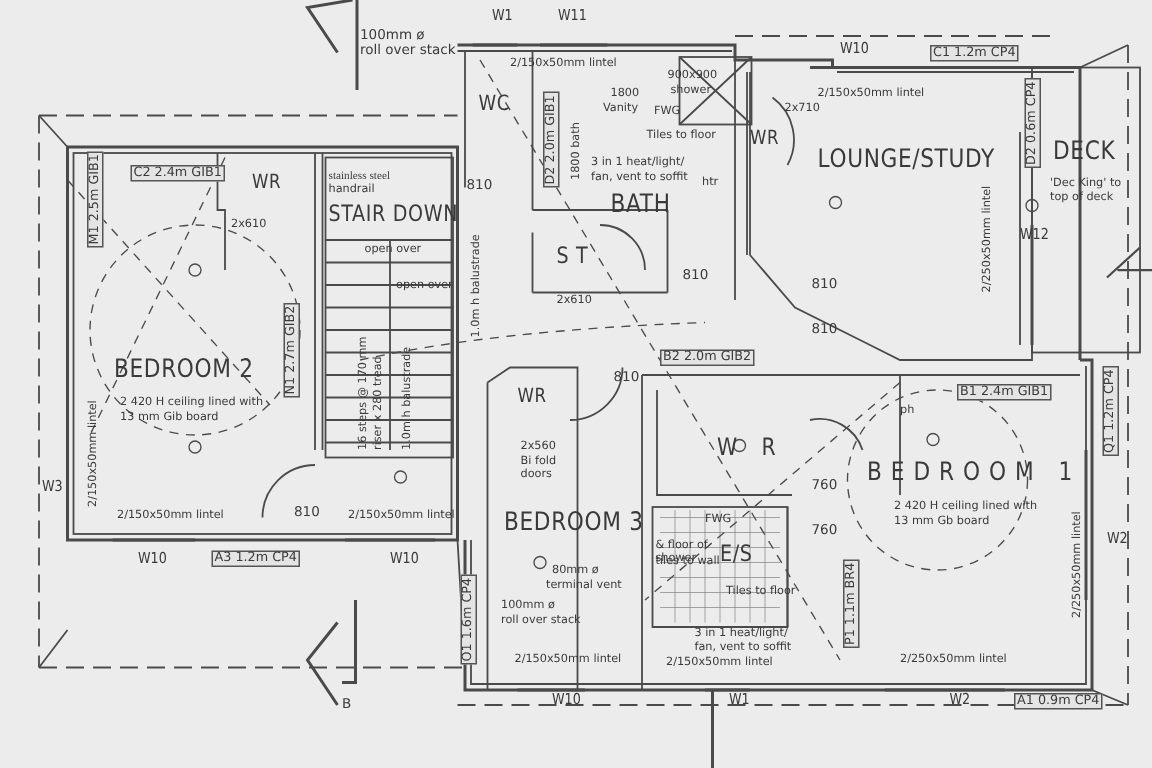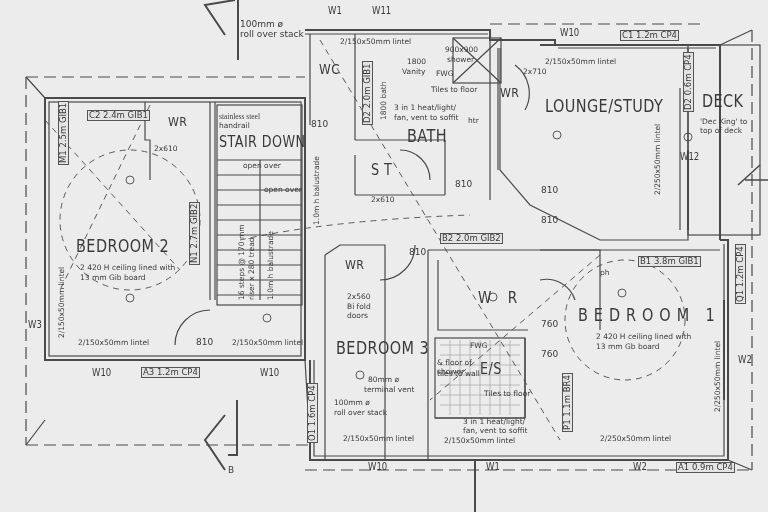--- a/index.html
+++ b/index.html
@@ -108,21 +108,21 @@
   <div class="t lab" style="left:633px;top:462px;">W2</div>
   <div class="t lab" style="left:738px;top:355px;">W2</div>
 
   <div class="t box" style="left:620px;top:30px;">C1 1.2m CP4</div>
   <div class="t box" style="left:87px;top:110px;">C2 2.4m GIB1</div>
   <div class="t box vert" style="left:58px;top:165px;">M1 2.5m GIB1</div>
   <div class="t box vert" style="left:189px;top:265px;">N1 2.7m GIB2</div>
   <div class="t box vert" style="left:362px;top:125px;">D2 2.0m GIB1</div>
   <div class="t box vert" style="left:683px;top:112px;">D2 0.6m CP4</div>
   <div class="t box" style="left:440px;top:233px;">B2 2.0m GIB2</div>
-  <div class="t box" style="left:638px;top:256px;">B1 3.8m GIB1</div>
+  <div class="t box" style="left:638px;top:256px;">B1 2.4m GIB1</div>
   <div class="t box vert" style="left:735px;top:304px;">Q1 1.2m CP4</div>
   <div class="t box vert" style="left:307px;top:443px;">O1 1.6m CP4</div>
   <div class="t box vert" style="left:562px;top:432px;">P1 1.1m BR4</div>
   <div class="t box" style="left:141px;top:367px;">A3 1.2m CP4</div>
   <div class="t box" style="left:416px;top:482px;margin-top:32px;">A2 1.2m CP4</div>
   <div class="t box" style="left:676px;top:462px;">A1 0.9m CP4</div>
 
   <div class="t sm" style="left:340px;top:38px;">2/150x50mm lintel</div>
 
   <div class="t sm" style="left:545px;top:58px;">2/150x50mm lintel</div>

